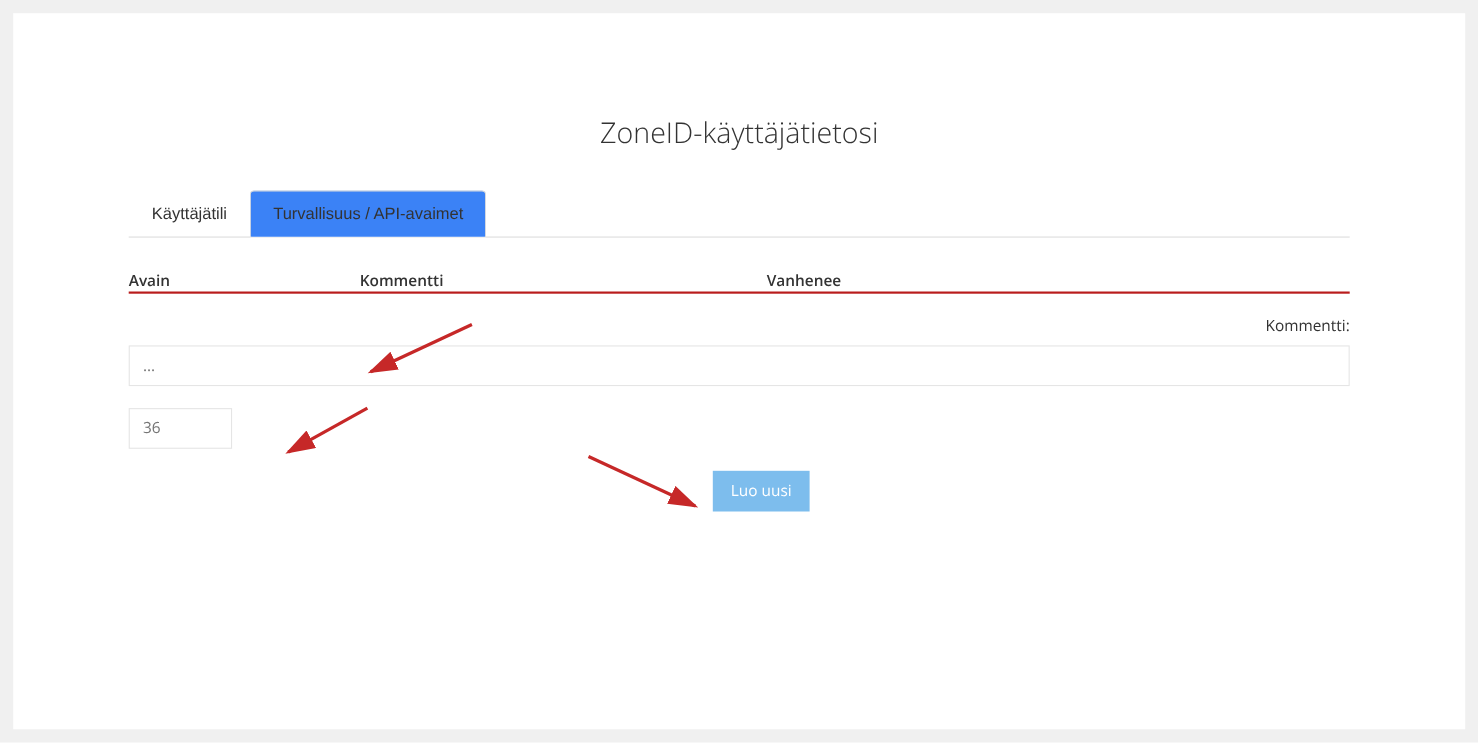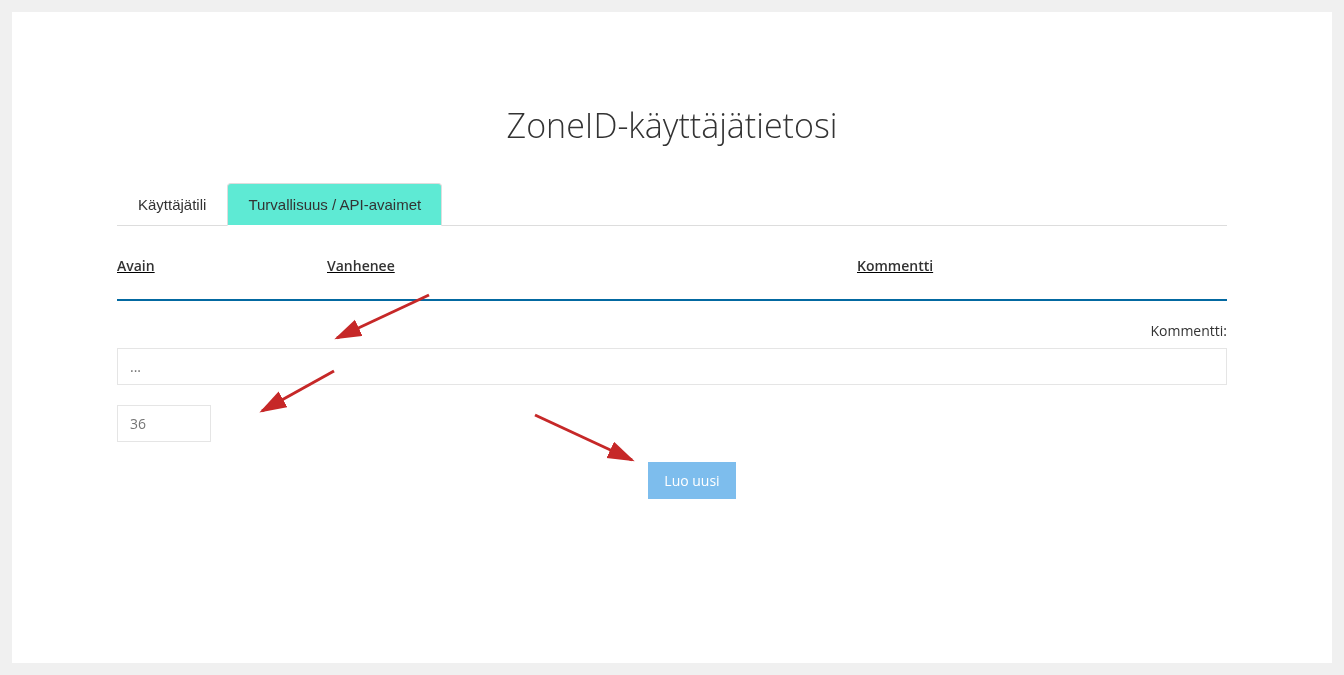--- a/index.html
+++ b/index.html
@@ -15,21 +15,21 @@
       overflow: hidden;
     }
     .page-container {
       background: #fff;
       margin: 12px;
       height: 651px;
       position: relative;
     }
     .page-title {
       text-align: center;
-      font-size: 34px;
+      font-size: 26px;
       font-weight: 300;
       color: #333;
       padding-top: 90px;
       padding-bottom: 35px;
     }
     .tabs {
       display: flex;
       border-bottom: 1px solid #ddd;
       margin: 0 105px;
       align-items: flex-end;
@@ -40,31 +40,30 @@
       color: #333;
       cursor: pointer;
       border: 1px solid transparent;
       margin-bottom: -1px;
       background: transparent;
     }
     .tab.active {
       border: 1px solid #ddd;
       border-bottom: 1px solid #fff;
       border-radius: 4px 4px 0 0;
-      background: #5eead4;
+      background: #3b82f6;
     }
     .table-section {
       margin: 0 105px;
       padding-top: 30px;
     }
     .table-header {
       display: flex;
-      border-bottom: 2px solid #0369a1;
-      padding-bottom: 24px;
-      text-decoration: underline;
+      border-bottom: 2px solid #b91c1c;
+      padding-bottom: 0;
     }
     .th {
       font-weight: 600;
       font-size: 14px;
       color: #333;
     }
     .th-avain {
       width: 210px;
     }
     .th-kommentti {
@@ -129,22 +128,22 @@
   <h1 class="page-title">ZoneID-käyttäjätietosi</h1>
 
   <div class="tabs">
     <button class="tab">Käyttäjätili</button>
     <button class="tab active">Turvallisuus / API-avaimet</button>
   </div>
 
   <div class="table-section">
     <div class="table-header">
       <div class="th th-avain">Avain</div>
+      <div class="th th-kommentti">Kommentti</div>
       <div class="th th-vanhenee">Vanhenee</div>
-      <div class="th th-kommentti">Kommentti</div>
     </div>
   </div>
 
   <div class="form-section">
     <div class="form-group">
       <label class="form-label">Kommentti:</label>
       <input type="text" class="input-full" placeholder="..." style="">
     </div>
 
     <div class="form-group">

